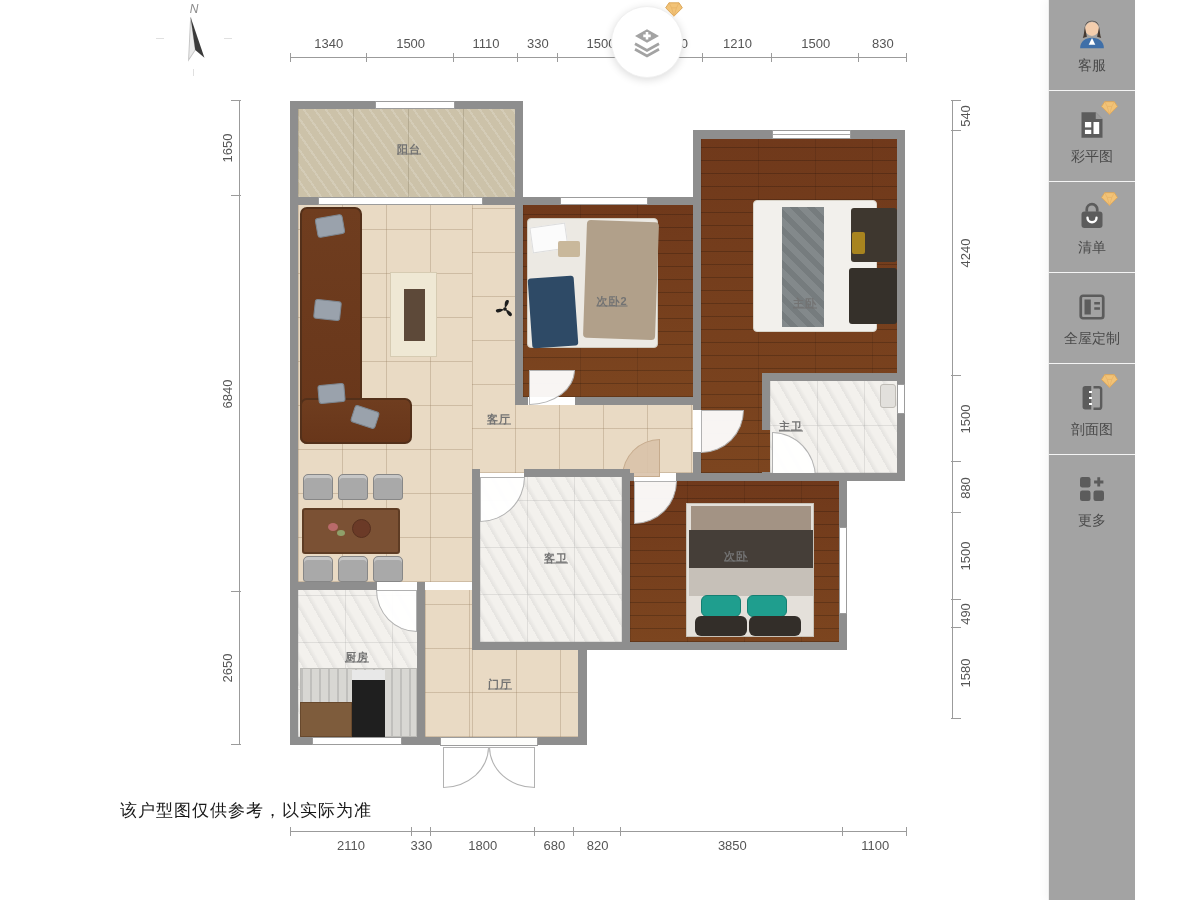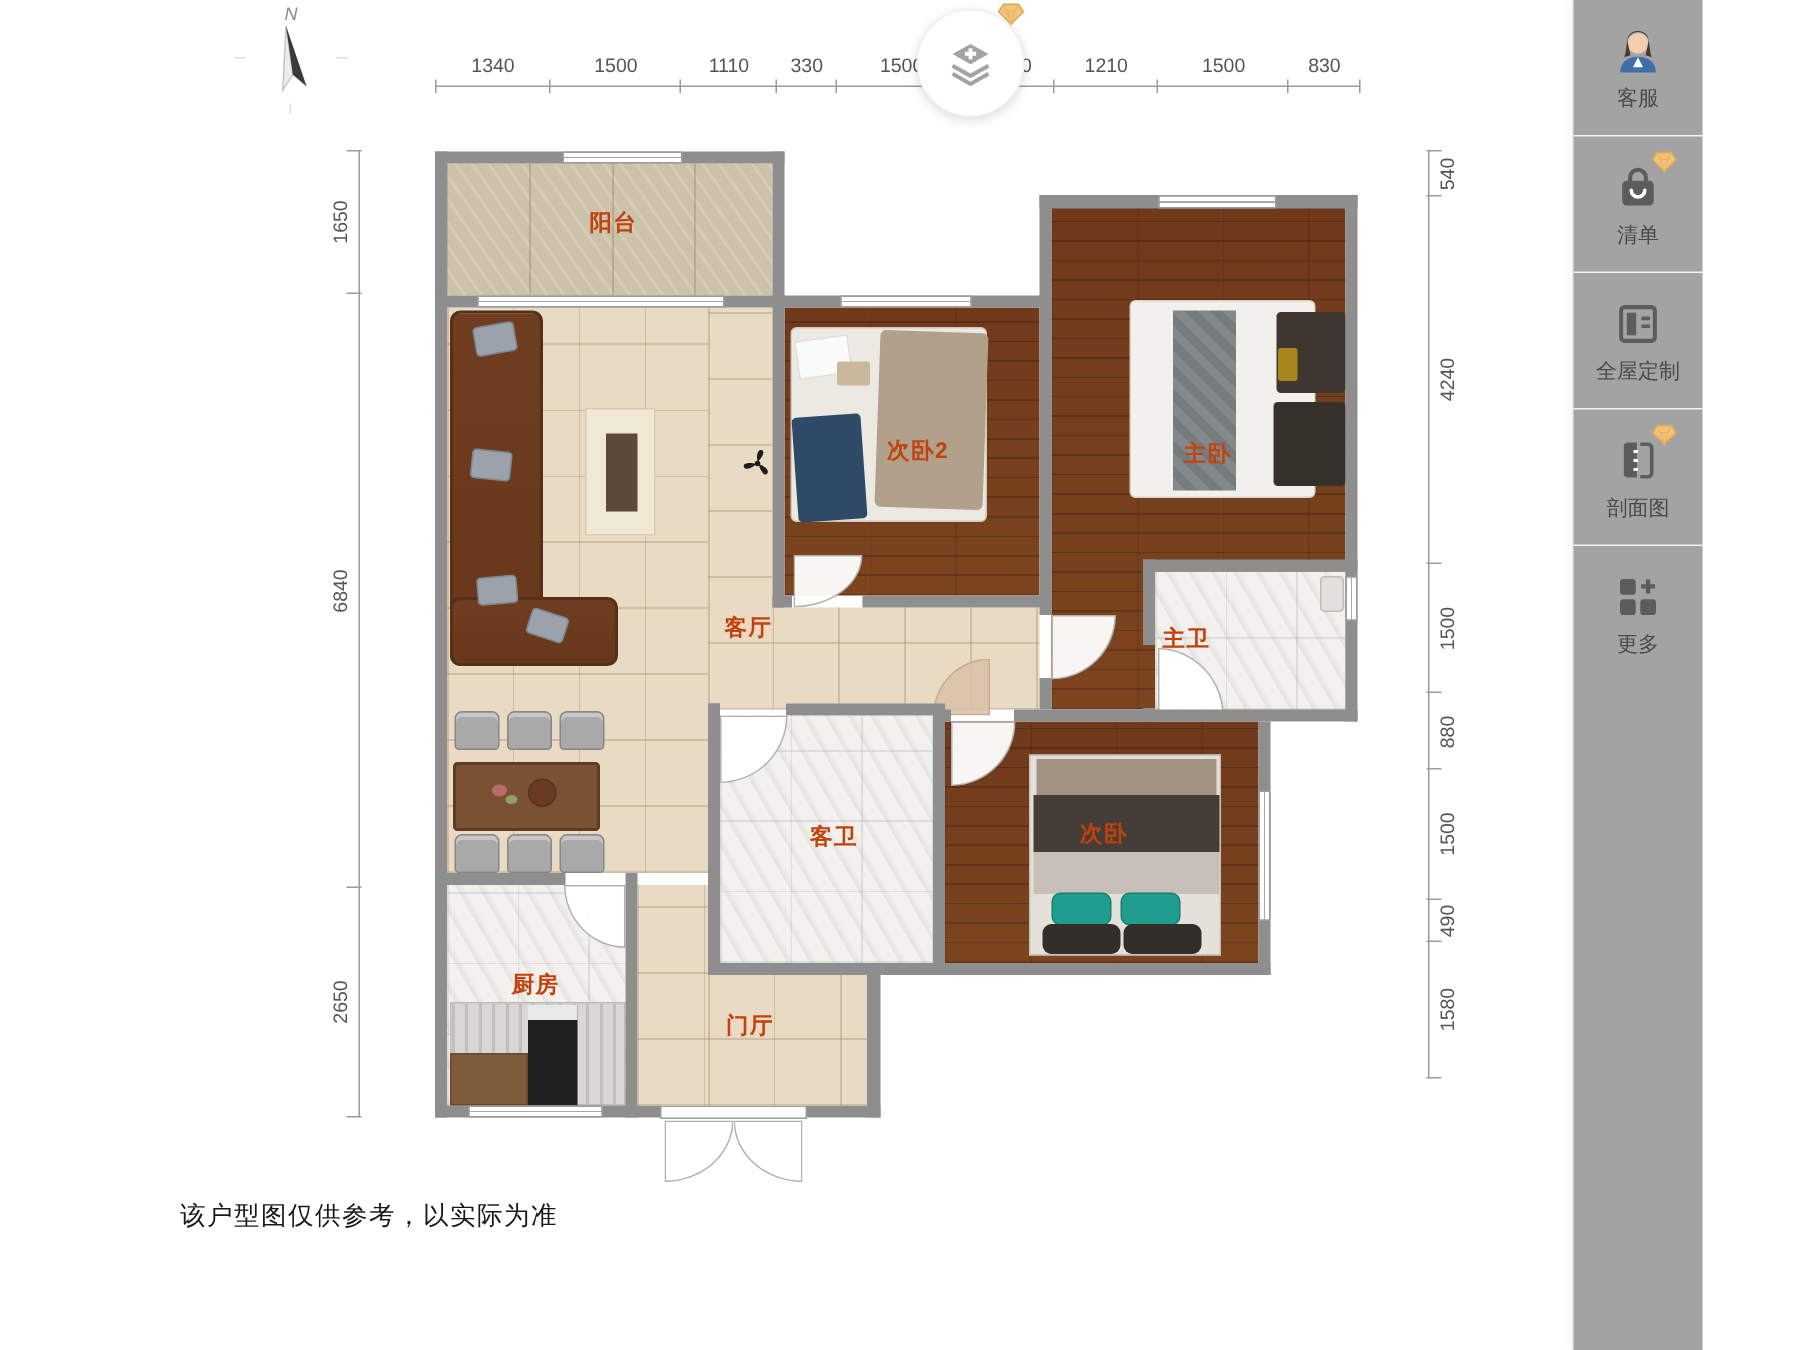--- a/index.html
+++ b/index.html
@@ -31,22 +31,22 @@
   .hwin{background:linear-gradient(180deg,#fff 0 42%,#a8a8a8 42% 58%,#fff 58%);}
   .vwin{background:linear-gradient(90deg,#fff 0 42%,#a8a8a8 42% 58%,#fff 58%);}
   .door{position:absolute;z-index:5;background:rgba(255,255,255,.95);border:1px solid #b1b1b1;box-sizing:border-box;}
   .door.tan{background:rgba(217,194,170,.9);border-color:#c6ab8d;}
   
   .furn{position:absolute;z-index:3;box-sizing:border-box;}
   .sofa{background:linear-gradient(#6f3d1f,#68361a);border:2px solid #53301a;border-radius:7px;}
   .pillow{background:#9aa2ac;border:1px solid #7d8791;border-radius:3px;}
   .chair{background:#a9a9a9;border:1px solid #878787;border-radius:5px 5px 3px 3px;box-shadow:inset 0 3px 0 rgba(255,255,255,.35);}
   
-  .room-label{position:absolute;z-index:8;transform:translate(-50%,-50%);font-size:15px;font-weight:bold;
-              color:#c2410c;white-space:nowrap;letter-spacing:1px;}
+  .room-label{position:absolute;z-index:8;transform:translate(-50%,-50%);font-size:11px;font-weight:bold;
+              color:#737373;white-space:nowrap;letter-spacing:1px;text-decoration:underline;}
   
   .hrow{position:absolute;display:flex;z-index:2;}
   .hrow .seg{position:relative;height:100%;box-sizing:border-box;}
   .hrow.top::before{content:"";position:absolute;left:0;right:0;bottom:0;height:1px;background:#9b9b9b;}
   .hrow.top .seg::after{content:"";position:absolute;right:0;bottom:-4px;width:1px;height:9px;background:#9b9b9b;}
   .hrow.top .seg:first-child::before{content:"";position:absolute;left:0;bottom:-4px;width:1px;height:9px;background:#9b9b9b;}
   .hrow.top .seg span{position:absolute;left:50%;bottom:7px;transform:translateX(-50%);font-size:13px;color:#555;margin-top:36px;}
   .hrow.bottom::before{content:"";position:absolute;left:0;right:0;top:0;height:1px;background:#9b9b9b;}
   .hrow.bottom .seg::after{content:"";position:absolute;right:0;top:-4px;width:1px;height:9px;background:#9b9b9b;}
   .hrow.bottom .seg:first-child::before{content:"";position:absolute;left:0;top:-4px;width:1px;height:9px;background:#9b9b9b;}
@@ -121,20 +121,43 @@
         <span>1210</span>
       </div>
     <div class="seg" style="width:14.032%">
         <span>1500</span>
       </div>
     <div class="seg" style="width:7.763%">
         <span>830</span>
       </div>
   </div>
 
+  <div class="hrow bottom" style="left:290px;top:831px;width:617px;height:26px;">
+    <div class="seg" style="width:19.738%">
+        <span>2110</span>
+      </div>
+    <div class="seg" style="width:3.087%">
+        <span>330</span>
+      </div>
+    <div class="seg" style="width:16.838%">
+        <span>1800</span>
+      </div>
+    <div class="seg" style="width:6.361%">
+        <span>680</span>
+      </div>
+    <div class="seg" style="width:7.671%">
+        <span>820</span>
+      </div>
+    <div class="seg" style="width:36.015%">
+        <span>3850</span>
+      </div>
+    <div class="seg" style="width:10.290%">
+        <span>1100</span>
+      </div>
+  </div>
 
   <div class="vcol leftcol" style="left:214px;top:100px;width:26px;height:645px;">
     <div class="seg" style="height:14.811%">
         <span>1650</span>
       </div>
     <div class="seg" style="height:61.401%">
         <span>6840</span>
       </div>
     <div class="seg" style="height:23.788%">
         <span>2650</span>
@@ -331,20 +354,36 @@
           <circle cx="12" cy="8.8" r="4.4" fill="#f3cdad"></circle>
           <path d="M7.4 8.6 a4.6 4.6 0 0 1 9.2 0 c0 -1.2 -0.4 -5 -4.6 -5 s-4.6 3.8 -4.6 5z" fill="#463a32"></path>
           <path d="M7.5 7.6 c-0.6 3 -0.5 5.2 -1.3 7 l2.6 -0.8 z" fill="#463a32"></path>
           <path d="M16.5 7.6 c0.6 3 0.5 5.2 1.3 7 l-2.6 -0.8 z" fill="#463a32"></path>
         </svg>
       </div>
       <div class="sb-label">客服</div>
     </div>
 
 
+    <div class="sb-item">
+      <div class="sb-icon">
+        <svg width="36" height="36" viewBox="0 0 24 24">
+          <path d="M5 3.5 h9.5 l4.5 4.5 v12.5 h-14 z" fill="#5c5c5c" rx="2"></path>
+          <path d="M14.5 3.5 l4.5 4.5 h-4.5 z" fill="#9c9c9c"></path>
+          <rect x="7.3" y="10" width="4.2" height="3.6" fill="#fff"></rect>
+          <rect x="13" y="10" width="3.8" height="8" fill="#fff"></rect>
+          <rect x="7.3" y="15.2" width="4.2" height="2.8" fill="#fff"></rect>
+        </svg>
+        <svg class="gem" width="19" height="16" viewBox="0 0 24 20">
+          <path d="M6 2 h12 l4 6 -10 10 -10 -10 z" fill="#f2c377" stroke="#dca75a" stroke-width="1.2"></path>
+          <path d="M6 2 l3 6 6 0 3 -6 M9 8 l3 10 3 -10" fill="none" stroke="#e8b367" stroke-width="1"></path>
+        </svg>
+      </div>
+      <div class="sb-label">彩平图</div>
+    </div>
 
     <div class="sb-item">
       <div class="sb-icon">
         <svg width="36" height="36" viewBox="0 0 24 24">
           <path d="M8.5 9.2 V7.6 a3.5 3.5 0 0 1 7 0 v1.6" fill="none" stroke="#5c5c5c" stroke-width="1.8"></path>
           <rect x="5" y="9" width="14" height="11" rx="2" fill="#5c5c5c"></rect>
           <path d="M9 13.2 a3 3 0 0 0 6 0" fill="none" stroke="#fff" stroke-width="1.6" stroke-linecap="round"></path>
         </svg>
         <svg class="gem" width="19" height="16" viewBox="0 0 24 20">
           <path d="M6 2 h12 l4 6 -10 10 -10 -10 z" fill="#f2c377" stroke="#dca75a" stroke-width="1.2"></path>

